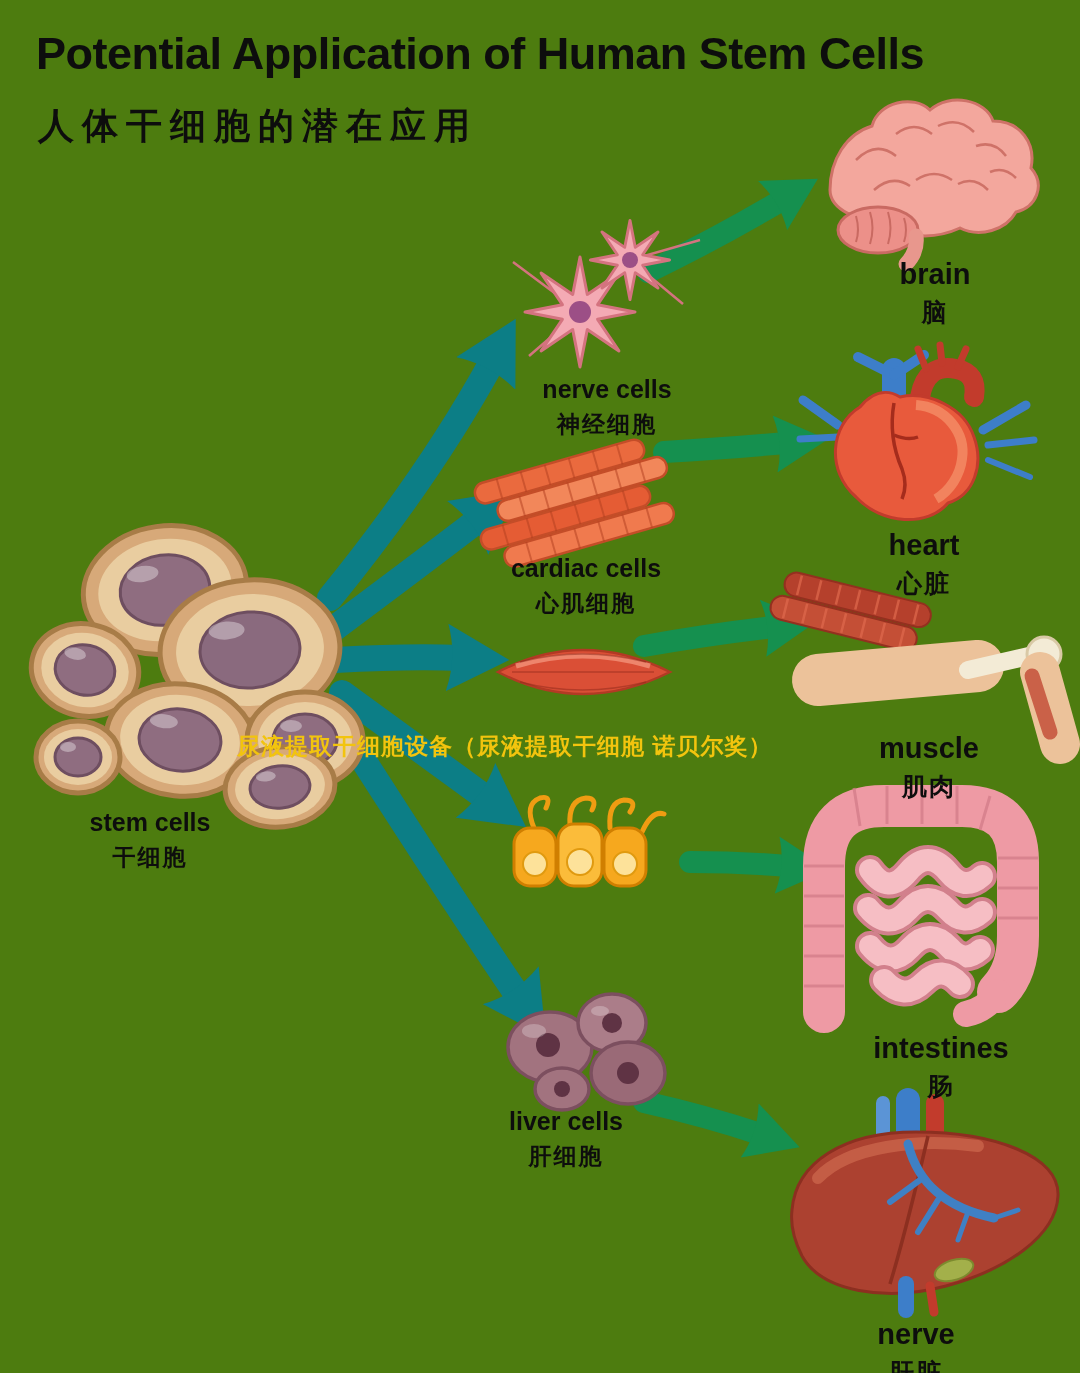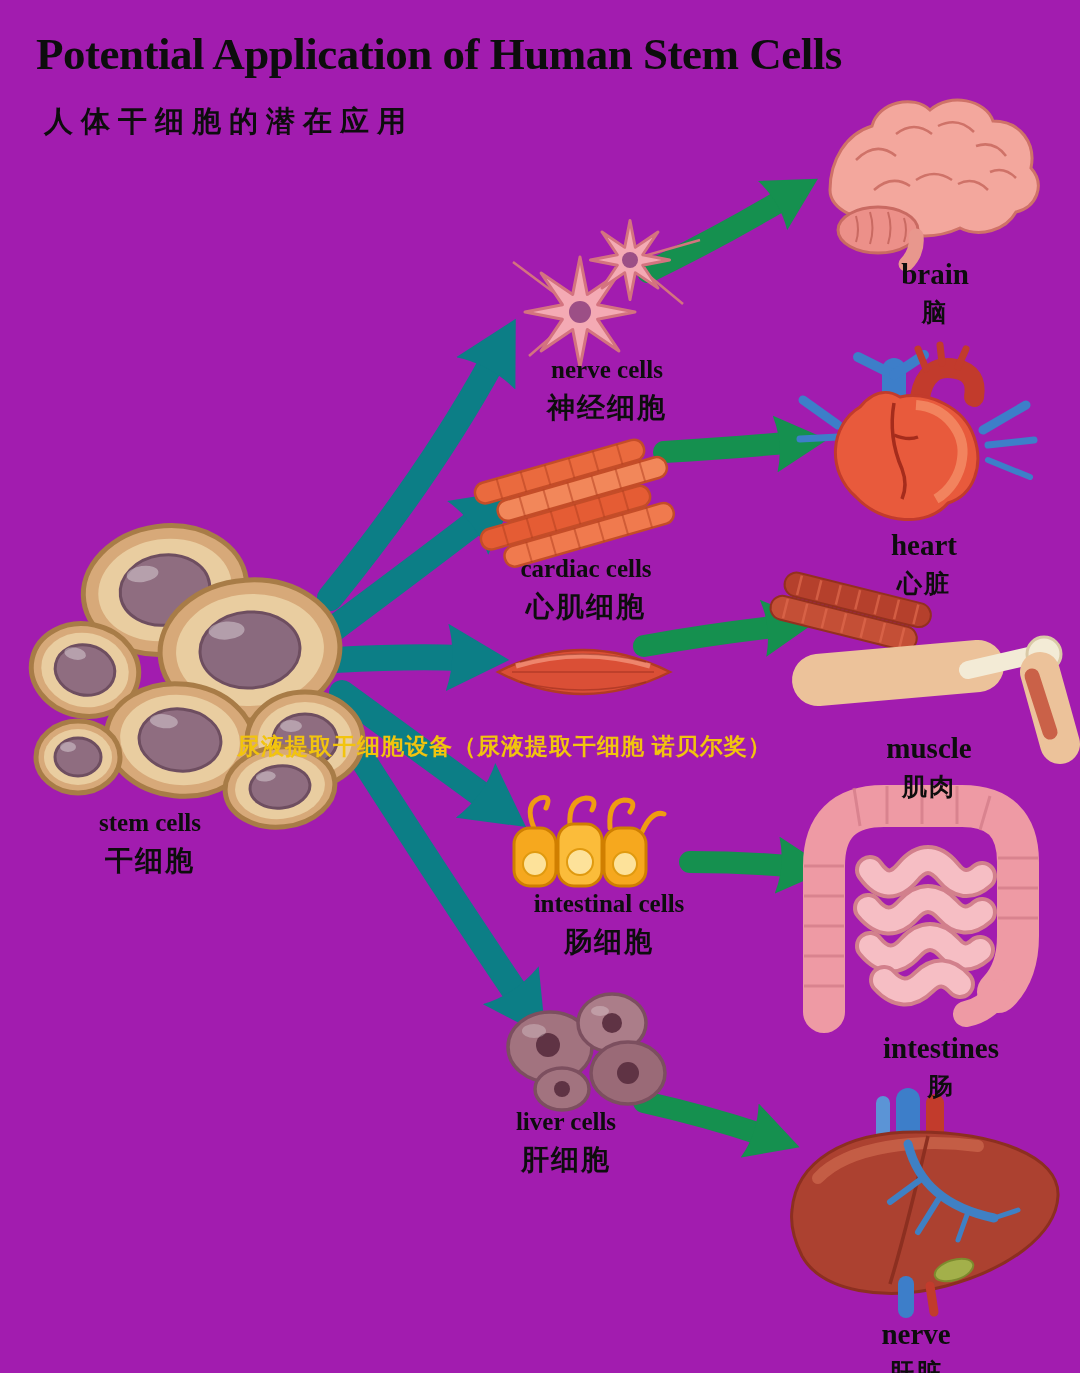--- a/index.html
+++ b/index.html
@@ -1,34 +1,34 @@
 <!DOCTYPE html>
 <html><head>
 <meta charset="utf-8">
 <style>
   html,body{margin:0;padding:0;background:#fff;}
   .canvas{
-    position:relative;width:1080px;height:1373px;background:#a21caf;
-    overflow:hidden;font-family:Liberation Serif, serif;color:#111;
+    position:relative;width:1080px;height:1373px;background:#4d7c0f;
+    overflow:hidden;font-family:Liberation Sans, sans-serif;color:#111;
   }
   .title-en{
     position:absolute;left:36px;top:28px;font-size:45px;font-weight:800;
     letter-spacing:-0.5px;color:#0d0d0d;white-space:nowrap;
   }
   .title-zh{
-    position:absolute;left:38px;top:102px;font-size:29px;font-weight:700;
-    letter-spacing:8px;color:#0d0d0d;white-space:nowrap;margin-left:6px;
+    position:absolute;left:38px;top:102px;font-size:36px;font-weight:700;
+    letter-spacing:8px;color:#0d0d0d;white-space:nowrap;
   }
   .art{position:absolute;left:0;top:0;z-index:1;}
   .label{
     position:absolute;transform:translateX(-50%);text-align:center;z-index:3;
     line-height:1.25;white-space:nowrap;
   }
   .label .en{display:block;font-weight:700;font-size:25px;color:#0d0d0d;}
-  .label .zh{display:block;font-weight:700;font-size:28px;color:#0d0d0d;margin-top:5px;letter-spacing:2px;}
+  .label .zh{display:block;font-weight:700;font-size:23px;color:#0d0d0d;margin-top:5px;letter-spacing:2px;}
   .label.organ .en{font-size:29px;}
   .label.organ .zh{font-size:25px;}
   .watermark{
     position:absolute;left:237px;top:731px;z-index:5;
     font-size:23px;font-weight:700;color:#f2c40e;white-space:nowrap;letter-spacing:1px;
   }
 </style>
 </head>
 <body>
 
@@ -280,35 +280,31 @@
       <path d="M152,198 L156,224" stroke="#c23b2c" stroke-width="9" stroke-linecap="round" fill="none"></path>
       <ellipse cx="176" cy="182" rx="20" ry="10" fill="#a3b04a" stroke="#7d8a2e" stroke-width="2" transform="rotate(-18 176 182)"></ellipse>
     </g>
   </svg>
 
   <div class="label" style="left:150px;top:807px;">
     <span class="en">stem cells</span>
     <span class="zh">干细胞</span>
   </div>
 
-  <div class="label" style="left:607px;top:354px;">
+  <div class="label" style="left:607px;top:374px;">
     <span class="en">nerve cells</span>
     <span class="zh">神经细胞</span>
   </div>
 
   <div class="label" style="left:586px;top:553px;">
     <span class="en">cardiac cells</span>
     <span class="zh">心肌细胞</span>
   </div>
 
 
-  <div class="label" style="left:609px;top:888px;">
-    <span class="en">intestinal cells</span>
-    <span class="zh">肠细胞</span>
-  </div>
 
   <div class="label" style="left:566px;top:1106px;">
     <span class="en">liver cells</span>
     <span class="zh">肝细胞</span>
   </div>
 
   <div class="label organ" style="left:935px;top:256px;">
     <span class="en">brain</span>
     <span class="zh">脑</span>
   </div>

